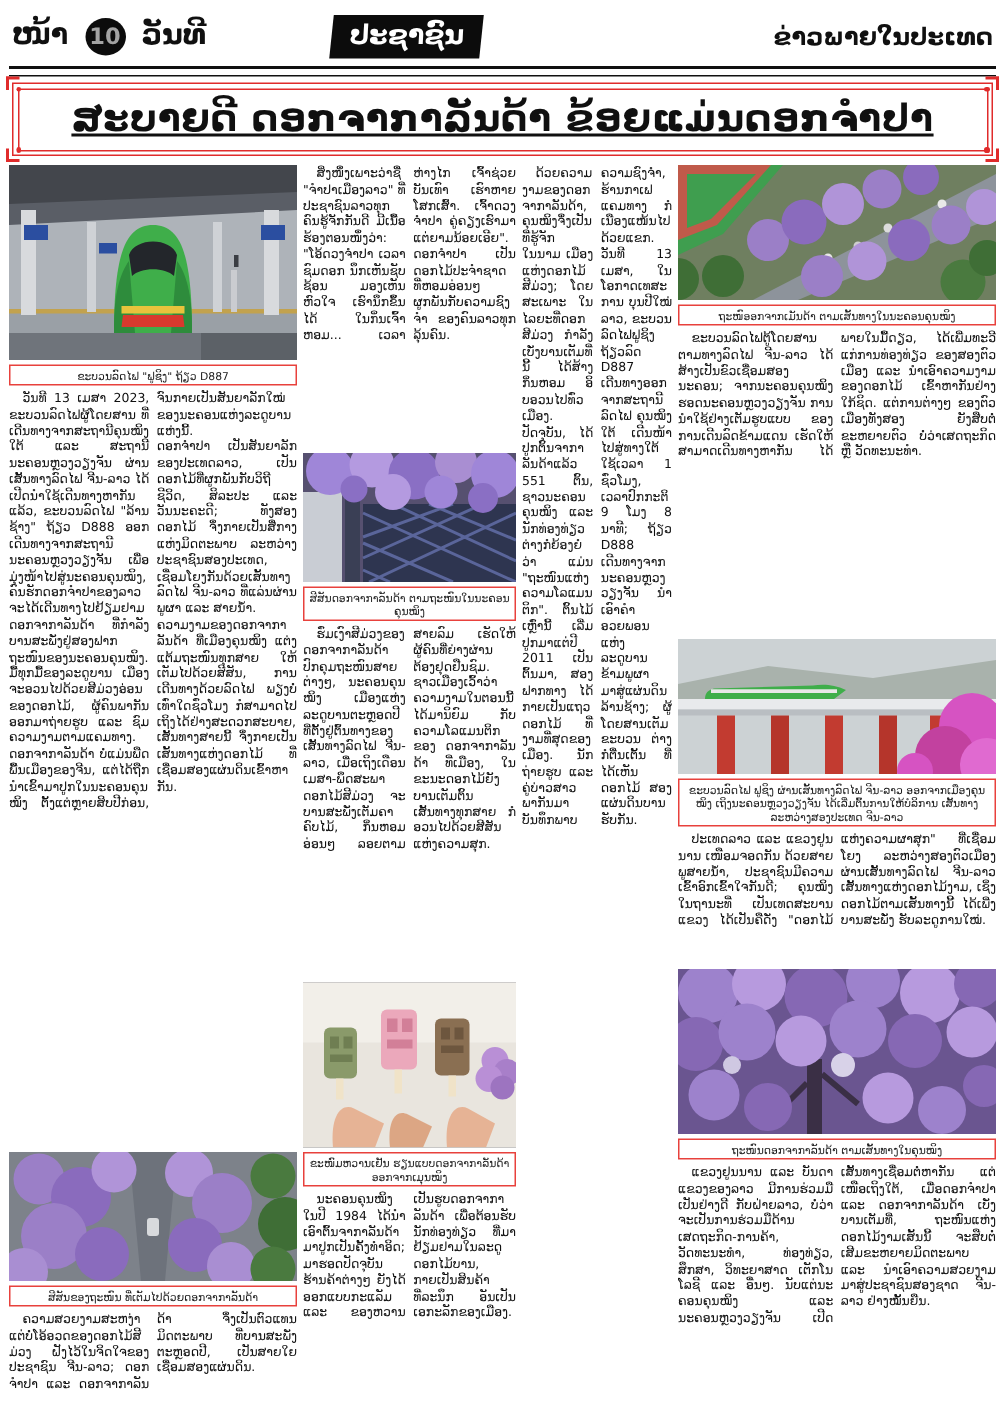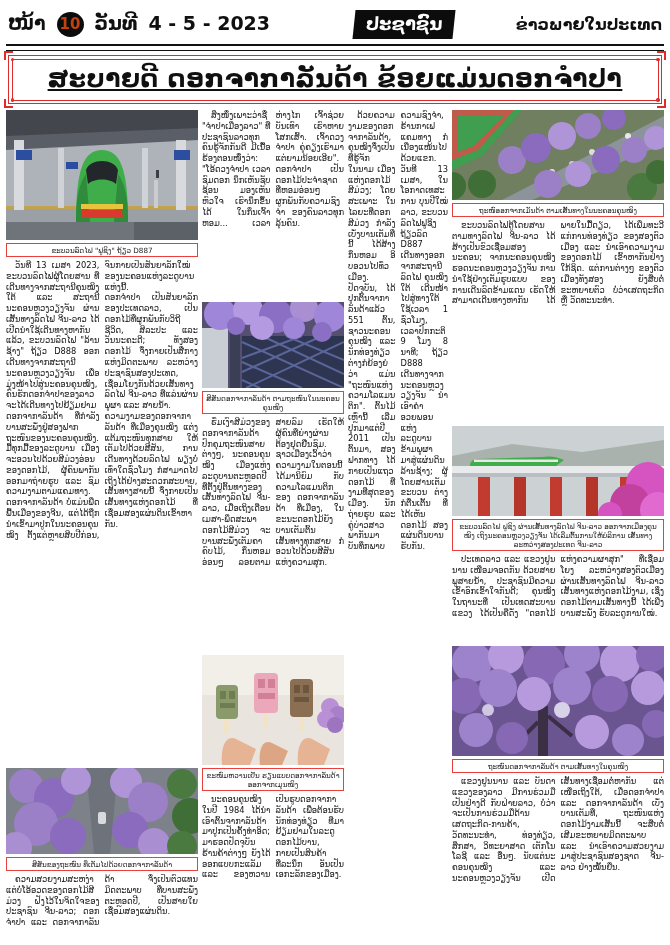--- a/index.html
+++ b/index.html
@@ -3,21 +3,21 @@
 <meta charset="utf-8">
 <style>
   * { margin:0; padding:0; box-sizing:border-box; }
   html,body { width:670px; height:945px; background:#ffffff; overflow:hidden;
     font-family:"DejaVu Sans","Liberation Sans",sans-serif; color:#101010; }
   .page { width:670px; height:945px; padding:6px 6px 0 6px; position:relative; }
 
   
   .hdr { display:flex; align-items:center; height:36px; padding:0 2px; }
   .hdr-left { display:flex; align-items:flex-start; gap:11px; font-weight:bold; font-size:19px; }
-  .pagenum { width:27px; height:25px; background:#0c0c0c; color:#c2410c; border-radius:50%;
+  .pagenum { width:27px; height:25px; background:#0c0c0c; color:#a3a3a3; border-radius:50%;
     display:flex; align-items:center; justify-content:center; font-size:15px; font-weight:bold; }
   .badge { margin-left:84px; background:#0c0c0c; color:#fff; font-weight:bold; font-size:18px;
     padding:3px 12px 5px; transform:skewX(-6deg); }
   .badge span{ display:inline-block; transform:skewX(3deg); }
   .hdr-right { margin-left:auto; font-weight:bold; font-size:16px; }
   .dbl-rule { height:7px; border-top:2.5px solid #101010; border-bottom:1.5px solid #101010; margin:2px 0 4px; }
 
   
   .headline-wrap { position:relative; margin:2px 2px 6px; border:1.5px solid #e02b2b; padding:2.5px;text-decoration:underline; }
   .headline-inner { border:1px solid #e02b2b; text-align:center; padding:4px 4px 7px; }
@@ -48,21 +48,20 @@
 </head>
 <body>
 
 <div class="page">
 
   <div class="hdr">
     <div class="hdr-left">
       <span>ໜ້າ</span>
       <span class="pagenum">10</span>
       <span>ວັນທີ</span>
-      <span>4 - 5 - 2023</span>
     </div>
     <div class="badge"><span>ປະຊາຊົນ</span></div>
     <div class="hdr-right">ຂ່າວພາຍໃນປະເທດ</div>
   </div>
   <div class="dbl-rule"></div>
 
   <div class="headline-wrap">
     <span class="corner c-tl"></span>
     <span class="corner c-tr"></span>
     <span class="corner c-bl"></span>

